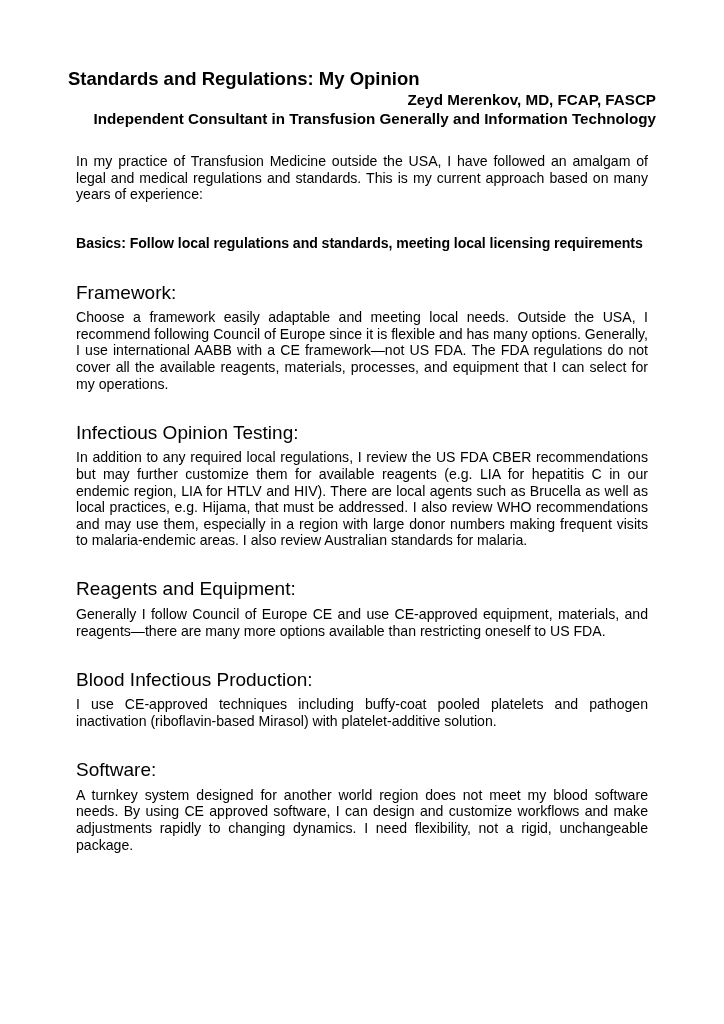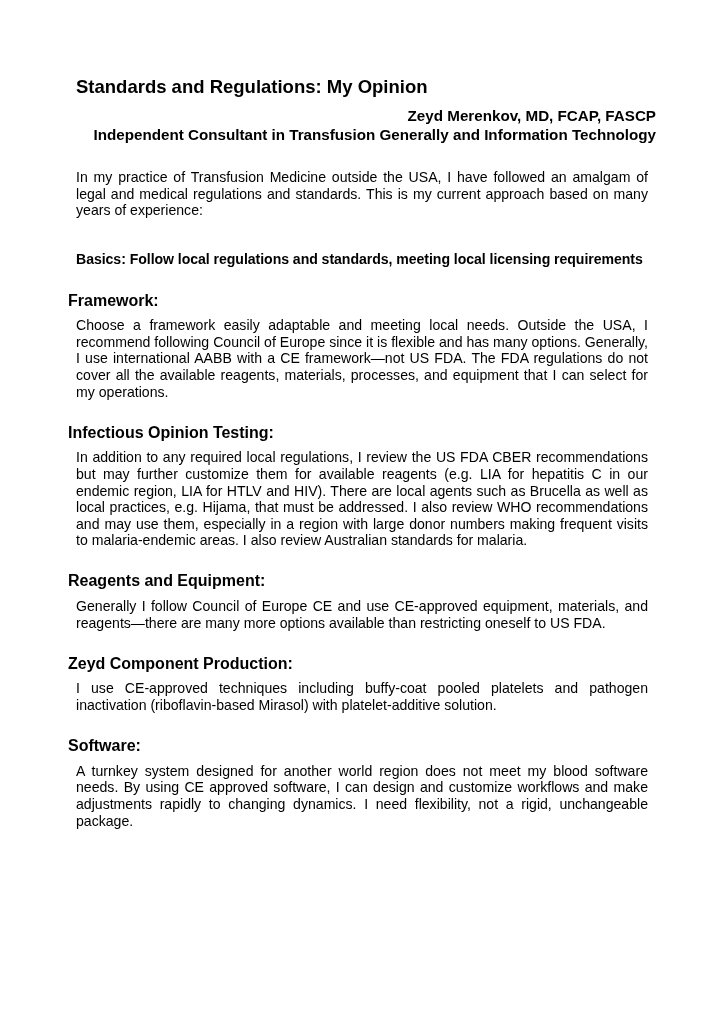--- a/index.html
+++ b/index.html
@@ -18,41 +18,41 @@
     .page {
       position: absolute;
       left: 68px;
       top: 68px;
       width: 588px;
     }
     .title {
       font-size: 18.5px;
       font-weight: bold;
       line-height: 22px;
-      margin: 8px;
+      margin: 0;
     }
     .subtitle {
       font-size: 15.2px;
       font-weight: bold;
       line-height: 19px;
       margin: 0;
       white-space: nowrap;
       text-align: right;
     }
     .para {
       font-size: 14.1px;
       line-height: 16.6px;
       text-align: justify;
       margin: 8px;
     }
     .section-heading {
-      font-size: 16px;
-      font-weight: bold;
+      font-size: 19px;
+      font-weight: normal;
       line-height: 16.6px;
-      margin: 0;
+      margin: 8px;
     }
     .gap { height: 16.6px; }
     .gap-first { height: 17px; }
     .basics {
       font-size: 14.1px;
       font-weight: bold;
       line-height: 16.6px;
       margin: 8px;
       white-space: nowrap;
       letter-spacing: -0.05px;
@@ -85,21 +85,21 @@
   </div>
 
   <div class="gap"></div>
   <div>
     <p class="section-heading">Reagents and Equipment:</p>
     <p class="para">Generally I follow Council of Europe CE and use CE-approved equipment, materials, and reagents—there are many more options available than restricting oneself to US FDA.</p>
   </div>
 
   <div class="gap"></div>
   <div>
-    <p class="section-heading">Zeyd Component Production:</p>
+    <p class="section-heading">Blood Infectious Production:</p>
     <p class="para">I use CE-approved techniques including buffy-coat pooled platelets and pathogen inactivation (riboflavin-based Mirasol) with platelet-additive solution.</p>
   </div>
 
   <div class="gap"></div>
   <div>
     <p class="section-heading">Software:</p>
     <p class="para">A turnkey system designed for another world region does not meet my blood software needs.  By using CE approved software, I can design and customize workflows and make adjustments rapidly to changing dynamics.  I need flexibility, not a rigid, unchangeable package.</p>
   </div>
 
   <div class="gap"></div>

